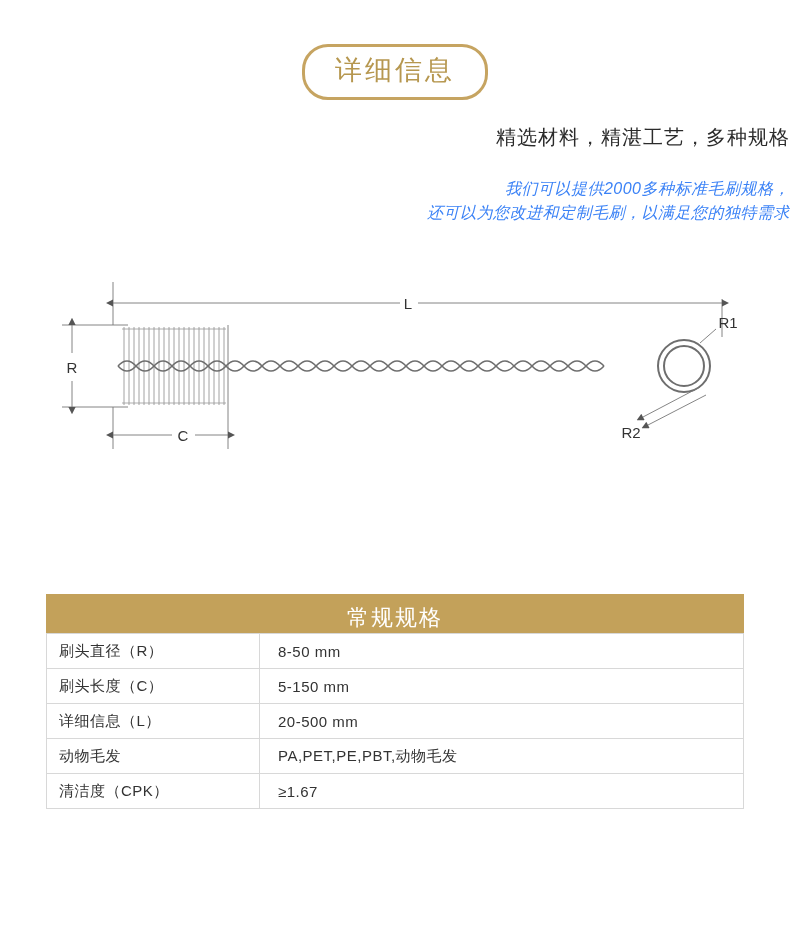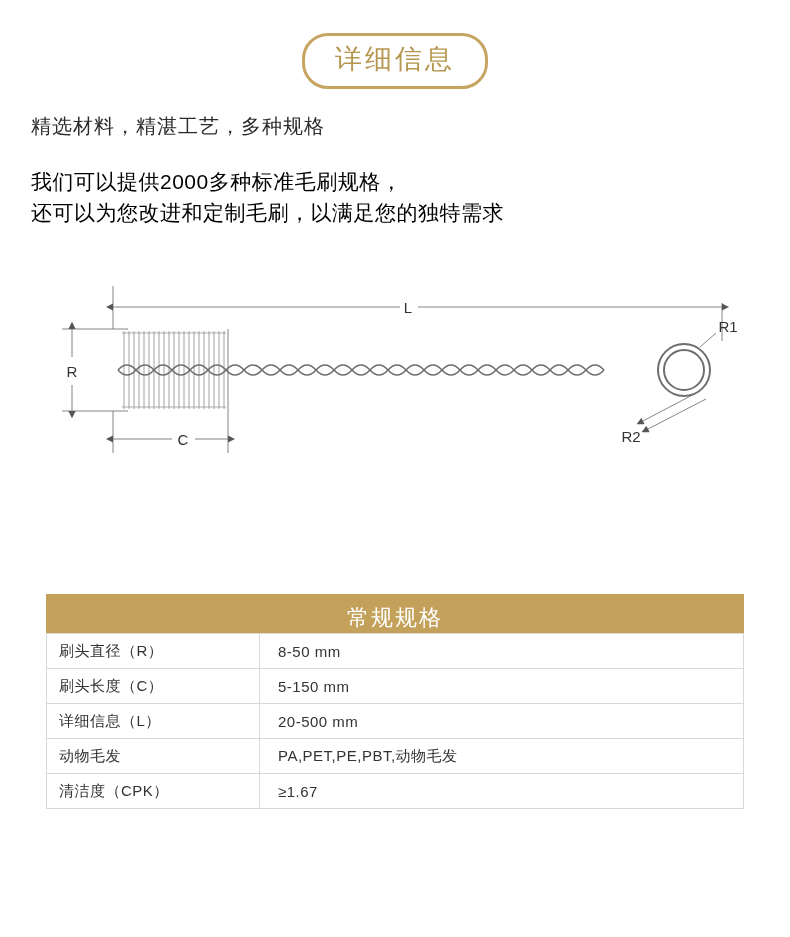--- a/index.html
+++ b/index.html
@@ -13,52 +13,52 @@
     font-family: "Liberation Sans", sans-serif;
     color: #222;
     position: relative;
     overflow: hidden;
   }
 
   
   .badge-wrap {
     width: 100%;
     text-align: center;
-    padding-top: 33px;
+    padding-top: 44px;
   }
   .badge {
     display: inline-block;
     border: 3px solid #c6a461;
     border-radius: 26px;
     padding: 9px 30px 11px 30px;
     font-size: 27px;
     color: #b6974f;
     letter-spacing: 3px;
     line-height: 1.1;
     font-weight: normal;
   }
 
   
   .intro {
-    text-align: left;
+    text-align: right;
     margin-top: 24px;
-    padding-left: 31px;
   }
   .intro .line1 {
     font-size: 20px;
     color: #2b2b2b;
     letter-spacing: 1px;
     margin-bottom: 26px;
   }
   .intro .line2,
   .intro .line3 {
-    font-size: 21px;
-    color: #000000;
+    font-size: 16px;
+    color: #3b82f6;
     letter-spacing: 0.5px;
     line-height: 1.5;
+    font-style: italic;
   }
 
   
   .drawing {
     position: relative;
     width: 790px;
     height: 230px;
     margin-top: 52px;
   }
   .drawing svg {

